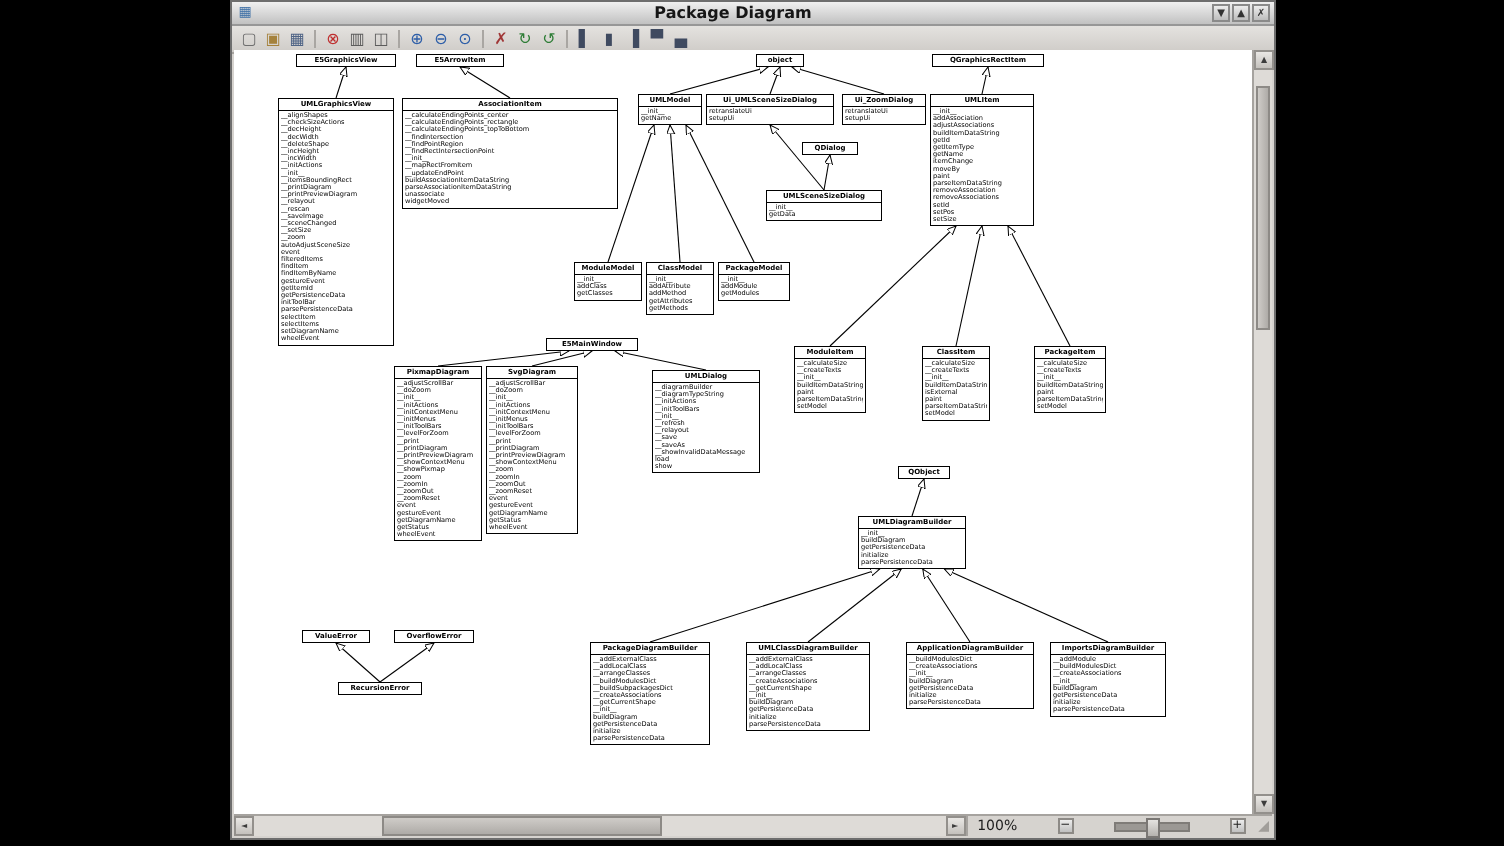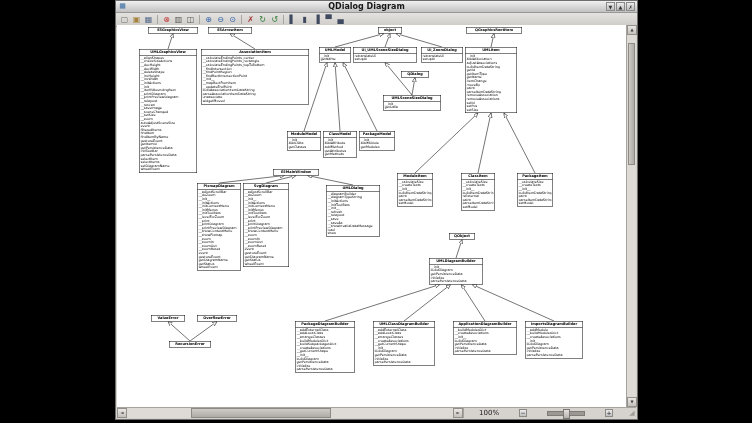--- a/index.html
+++ b/index.html
@@ -40,38 +40,38 @@
   .v-track{flex:1;position:relative;}
   .v-thumb{position:absolute;left:1px;right:1px;top:8px;height:120px;
            background:linear-gradient(90deg,#cfccc8,#aeaba7);border:1px solid #8d8a86;}
   .bottomrow{position:absolute;left:1px;right:1px;bottom:1px;height:11px;display:flex;
              background:#d6d3cf;border-top:1px solid #a6a39f;box-sizing:border-box;}
   .hscroll{width:436px;display:flex;background:#dedbd7;box-sizing:border-box;}
   .h-track{flex:1;position:relative;}
   .h-thumb{position:absolute;top:0px;bottom:0px;left:64px;width:140px;
            background:linear-gradient(#cfccc8,#aeaba7);border:1px solid #8d8a86;box-sizing:border-box;}
   .zoomwidget{flex:1;display:flex;align-items:center;justify-content:flex-end;gap:20px;
-              padding:0 15px;border-left:1px solid #a6a39f;}
+              padding:0 5px;border-left:1px solid #a6a39f;}
   .zoom-label{font-size:7px;color:#1d1d1d;}
   .zoom-btn{width:8px;height:8px;box-sizing:border-box;background:linear-gradient(#ececec,#c0c0c0);
             border:1px solid #8d8a86;font-size:6px;line-height:6px;text-align:center;color:#222;}
   .zoom-slider{width:36px;height:3px;background:#9b9894;border:1px solid #7f7c78;position:relative;}
   .zoom-slider-thumb{position:absolute;top:-3px;left:15px;width:5px;height:8px;
                      background:linear-gradient(#e4e2df,#b5b2ae);border:1px solid #7a7774;}
   .grip{width:10px;font-size:7px;line-height:11px;text-align:center;color:#a19e9a;}
 </style>
 </head>
 <body>
 
 <div class="stage">
   <div class="window">
 
     <div class="titlebar">
       <div class="title-icon">▦</div>
-      <div class="title-text">QDialog Diagram</div>
+      <div class="title-text">Package Diagram</div>
       <div class="win-controls">
           <div class="win-btn">▼</div>
           <div class="win-btn">▲</div>
           <div class="win-btn">✗</div>
         </div>
     </div>
 
     <div class="toolbar">
         <div class="tb-btn" style="color: rgb(111, 111, 111);">▢</div>
         <div class="tb-btn" style="color: rgb(165, 130, 60);">▣</div>

